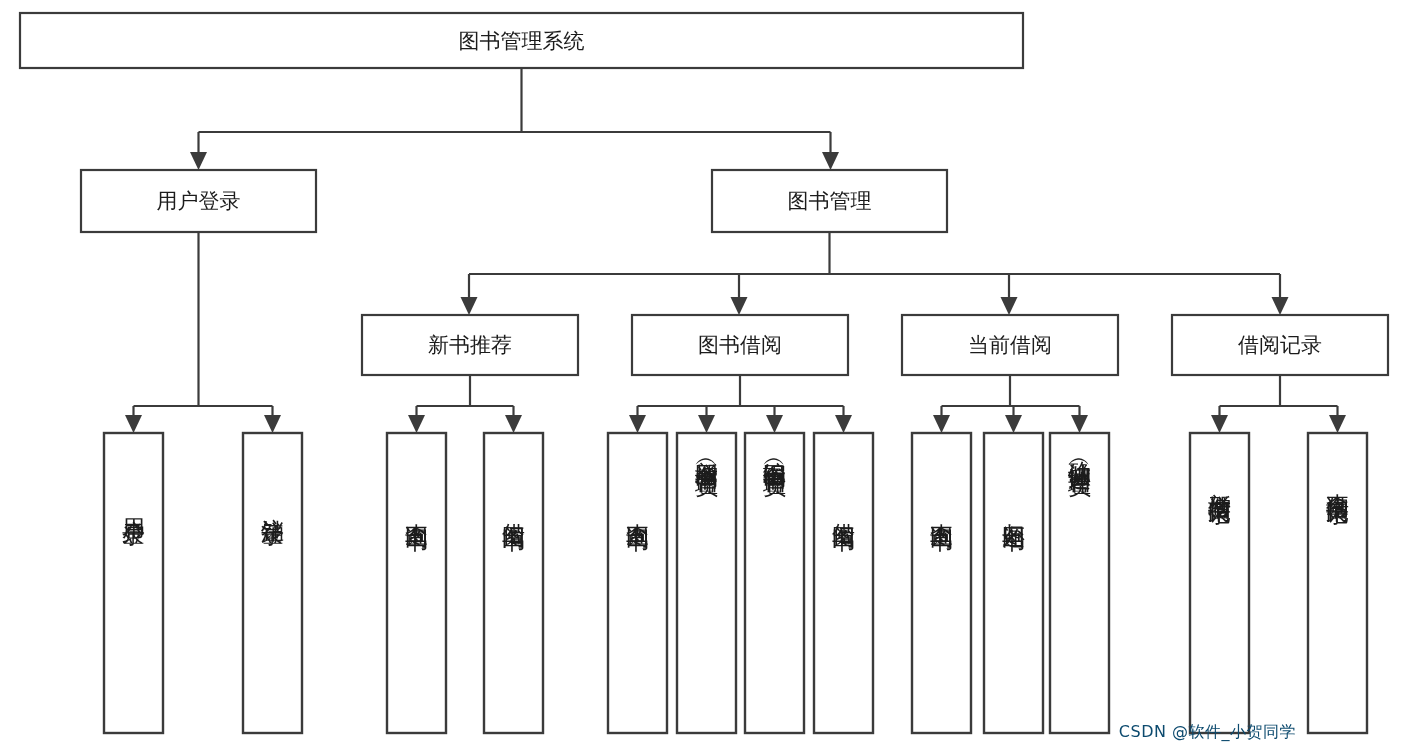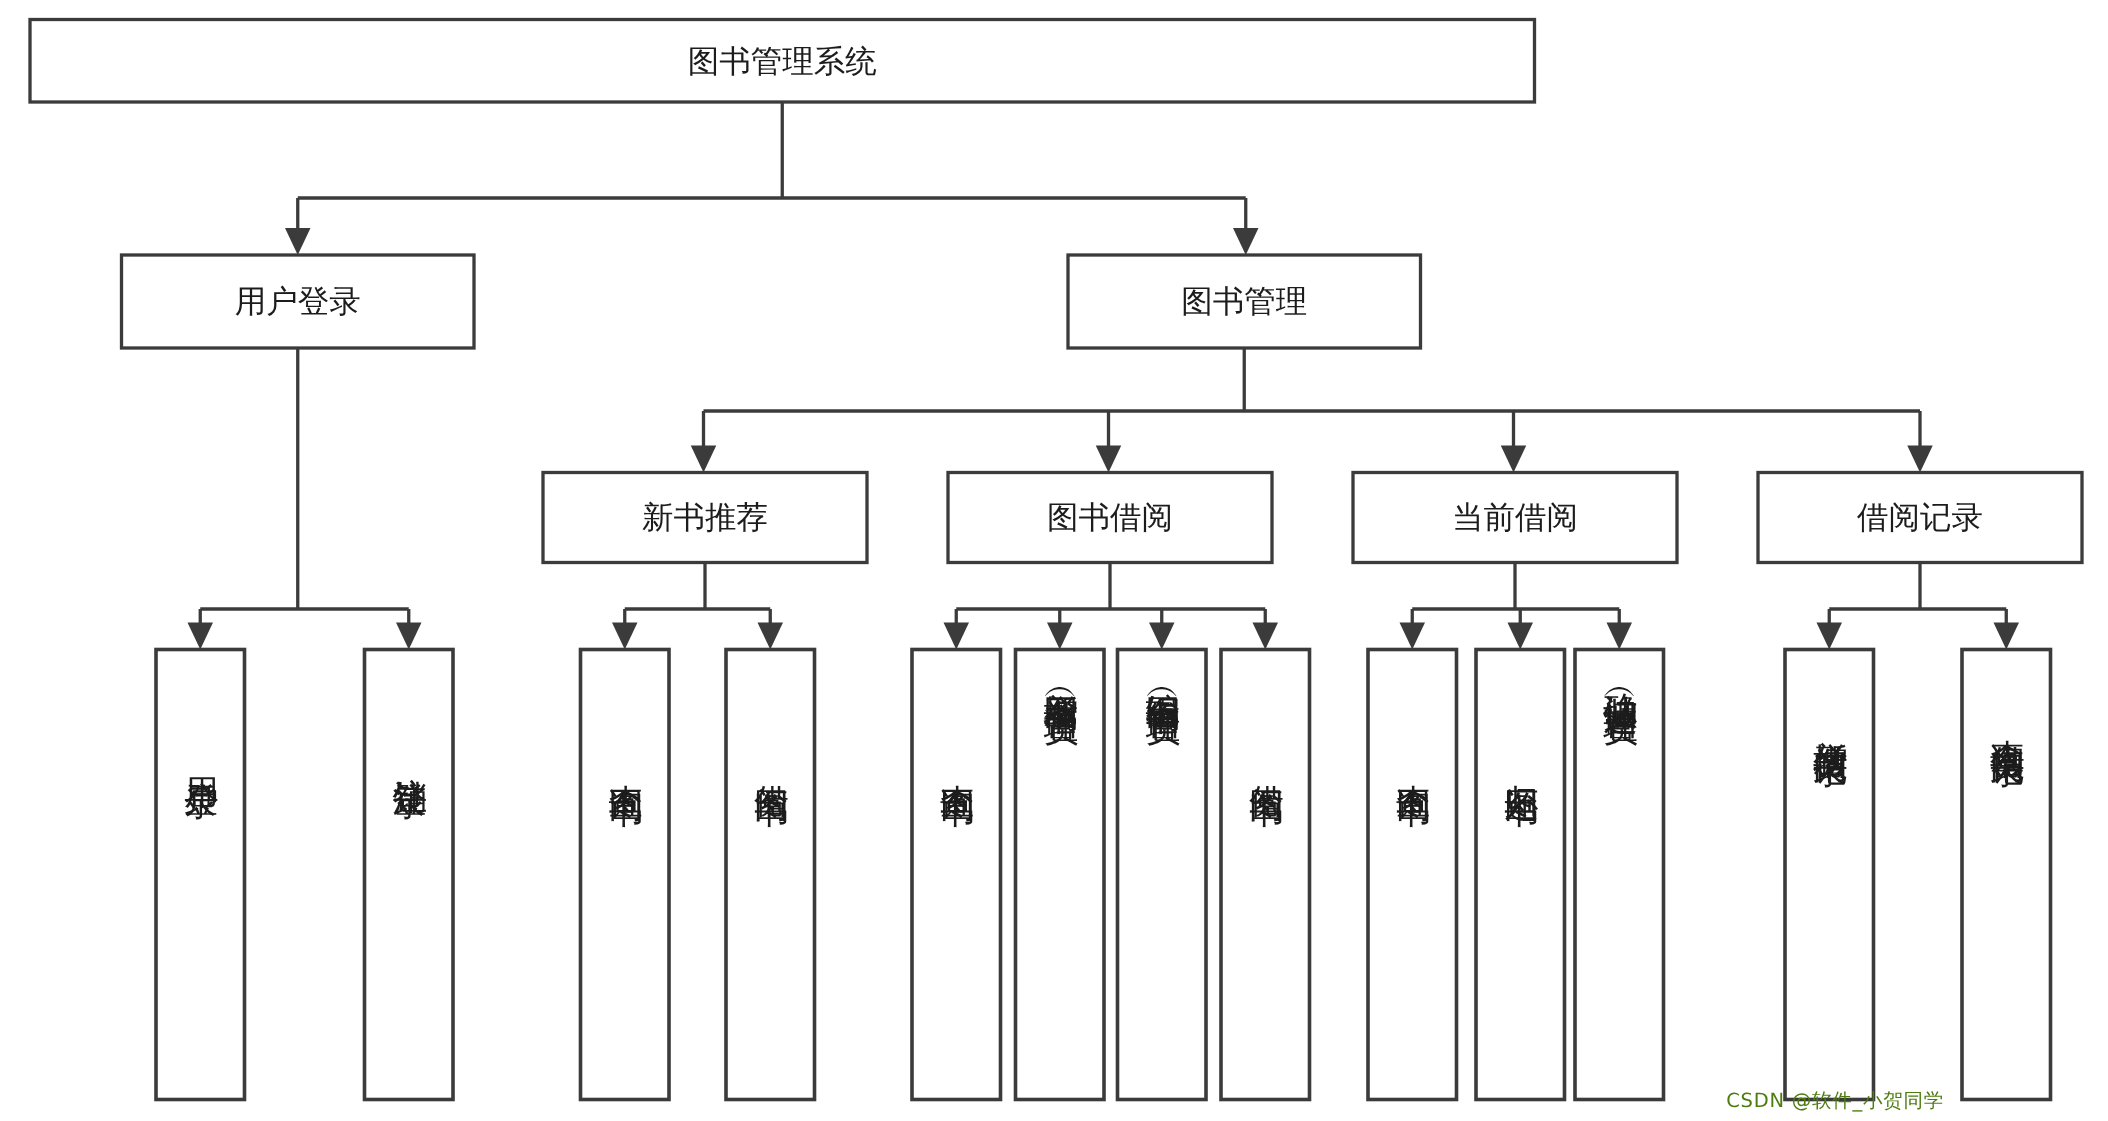--- a/index.html
+++ b/index.html
@@ -70,22 +70,22 @@
     line-height: 1.08;
     letter-spacing: 2px;
     color: #1c1c1c;
     white-space: nowrap;
   }
   .watermark {
     position: absolute;
     right: 8px;
     bottom: 4px;
     font-family: "DejaVu Sans", "Liberation Sans", sans-serif;
-    font-size: 13px;
-    color: #4d7c0f;
+    font-size: 16px;
+    color: #0c4a6e;
     letter-spacing: 0.5px;
     white-space: nowrap;
   }
 </style>
 </head>
 <body>
 
 <div id="diagram-root">
 
   <svg class="diagram-canvas" viewBox="0 0 1405 747">

